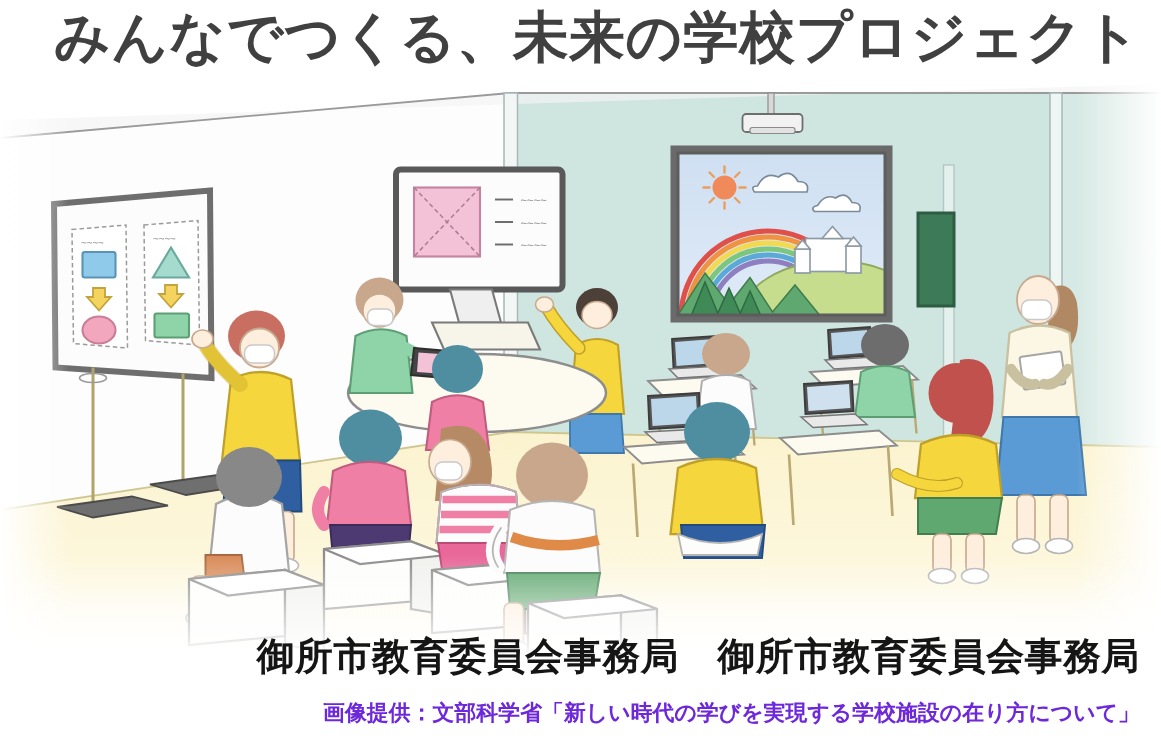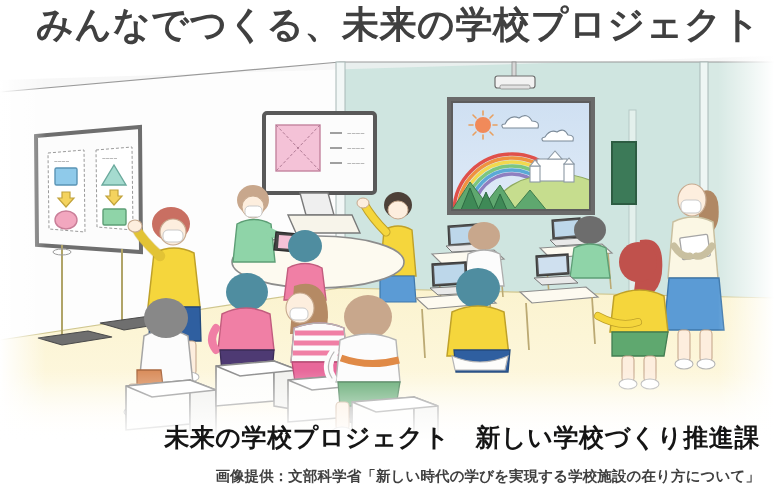--- a/index.html
+++ b/index.html
@@ -58,21 +58,21 @@
     font-family:"DejaVu Sans","Liberation Sans",sans-serif;
   }
   .credit-line{
     position:absolute;
     left:0; right:8px; top:466px;
     text-align:right;
     padding-right:6px;
     font-size:14.5px;
     line-height:20px;
     font-weight:600;
-    color:#404040;
+    color:#6d28d9;
     letter-spacing:0.1px;
     white-space:nowrap;
     z-index:40;
     font-family:"DejaVu Sans","Liberation Sans",sans-serif;
   }
 </style>
 </head>
 <body>
 
 <div id="poster">
@@ -434,17 +434,17 @@
       </g>
 
       <rect x="0" y="0" width="46" height="400" fill="url(#edgeFadeL)"></rect>
       <rect x="718" y="0" width="56" height="400" fill="url(#edgeFadeR)"></rect>
       <rect x="0" y="330" width="774" height="70" fill="url(#edgeFadeB)"></rect>
     </svg>
   </div>
 
   <div class="title">みんなでつくる、未来の学校プロジェクト</div>
 
-  <div class="org-line">未来の学校プロジェクト　新しい学校づくり推進課</div>
+  <div class="org-line">御所市教育委員会事務局　御所市教育委員会事務局</div>
 
   <div class="credit-line">画像提供：文部科学省「新しい時代の学びを実現する学校施設の在り方について」</div>
 
 </div>
 
 </body></html>

